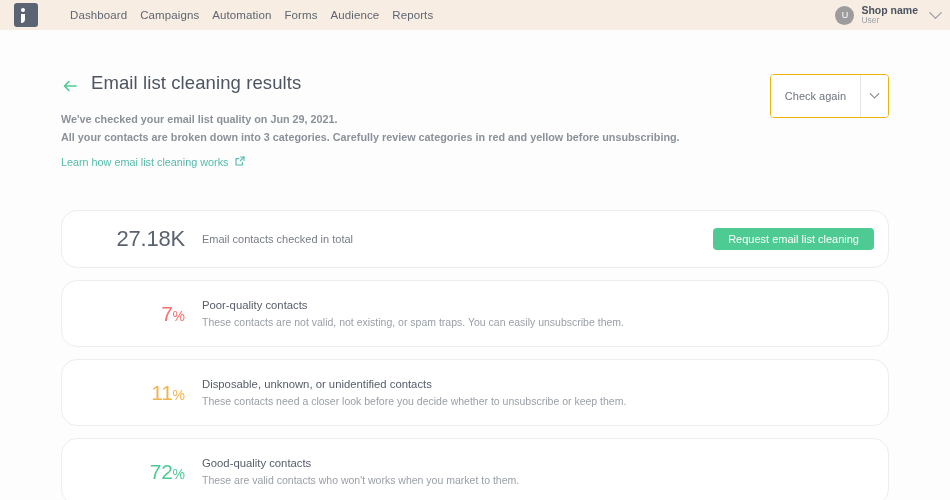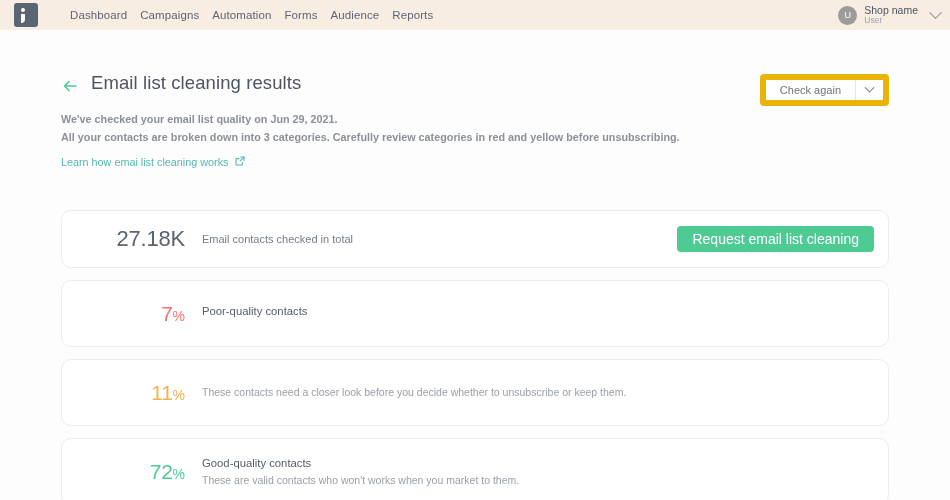--- a/index.html
+++ b/index.html
@@ -86,21 +86,21 @@
     border-radius: 50%;
     background: #9c9c9c;
     color: #fff;
     font-size: 9px;
     display: flex;
     align-items: center;
     justify-content: center;
     flex: 0 0 auto;
   }
   .user-text { line-height: 1.15; }
-  .user-name { font-size: 10.5px; color: #4a5360; font-weight: normal; }
+  .user-name { font-size: 10.5px; color: #4a5360; font-weight: bold; }
   .user-role { font-size: 8.5px; color: #9aa1aa; }
   .chev {
     width: 9px; height: 9px;
     border-right: 1.4px solid #8d949d;
     border-bottom: 1.4px solid #8d949d;
     transform: rotate(45deg) translate(-2px,-2px);
     margin-left: 6px;
     flex: 0 0 auto;
   }
 
@@ -145,25 +145,25 @@
     cursor: pointer;
     text-decoration: none;
   }
 
   
   .check-btn-group {
     position: absolute;
     right: 61px;
     top: 44px;
     display: flex;
-    border: 6px solid #eab308;
+    border: 1px solid #eab308;
     border-radius: 4px;
     background: #fff;
     overflow: hidden;
-    height: 32px;
+    height: 44px;
   }
   .check-btn {
     padding: 0 14px;
     font-size: 11px;
     color: #6d747f;
     display: flex;
     align-items: center;
     cursor: pointer;
     background: #fff;
     border: none;
@@ -185,21 +185,21 @@
     border-bottom: 1.3px solid #747b85;
     transform: rotate(45deg) translate(-2px,-2px);
   }
 
   
   .cards { margin-top: 40px; }
 
   .card {
     background: #fff;
     border: 1px solid #ededf0;
-    border-radius: 10px;
+    border-radius: 16px;
     margin-bottom: 12px;
     position: relative;
   }
 
   .summary-card {
     height: 58px;
     display: flex;
     align-items: center;
     padding: 0 14px 0 0;
   }
@@ -213,21 +213,21 @@
   }
   .summary-label {
     font-size: 11px;
     color: #767d88;
     margin-left: 17px;
   }
   .cta {
     margin-left: auto;
     background: #4ecb93;
     color: #fff;
-    font-size: 14px;
+    font-size: 11px;
     border: none;
     border-radius: 4px;
     padding: 5px 15px;
     cursor: pointer;
     font-family: inherit;
     white-space: nowrap;
     text-align: right;
   }
 
   .cat-card {
@@ -326,28 +326,30 @@
       <div class="summary-label">Email contacts checked in total</div>
       <button class="cta">Request email list cleaning</button>
     </div>
 
     <div class="card cat-card">
       <div class="pct" style="color: rgb(249, 113, 111);">
         <span class="num">7</span><span class="sym">%</span>
       </div>
       <div class="cat-text">
         <div class="cat-title">Poor-quality contacts</div>
+        <div class="cat-desc">These contacts are not valid, not existing, or spam traps. You can easily unsubscribe them.</div>
       </div>
     </div>
 
     <div class="card cat-card">
       <div class="pct" style="color: rgb(240, 180, 76);">
         <span class="num">11</span><span class="sym">%</span>
       </div>
       <div class="cat-text">
+        <div class="cat-title">Disposable, unknown, or unidentified contacts</div>
         <div class="cat-desc">These contacts need a closer look before you decide whether to unsubscribe or keep them.</div>
       </div>
     </div>
 
     <div class="card cat-card">
       <div class="pct" style="color: rgb(78, 203, 147);">
         <span class="num">72</span><span class="sym">%</span>
       </div>
       <div class="cat-text">
         <div class="cat-title">Good-quality contacts</div>

